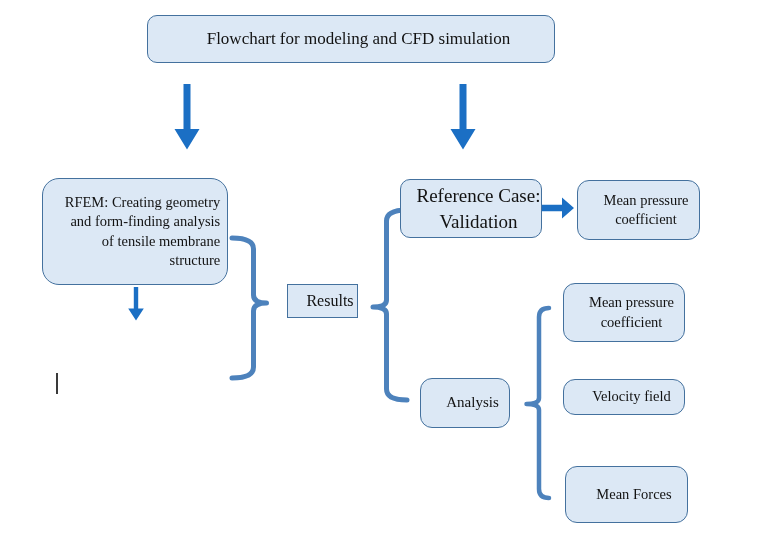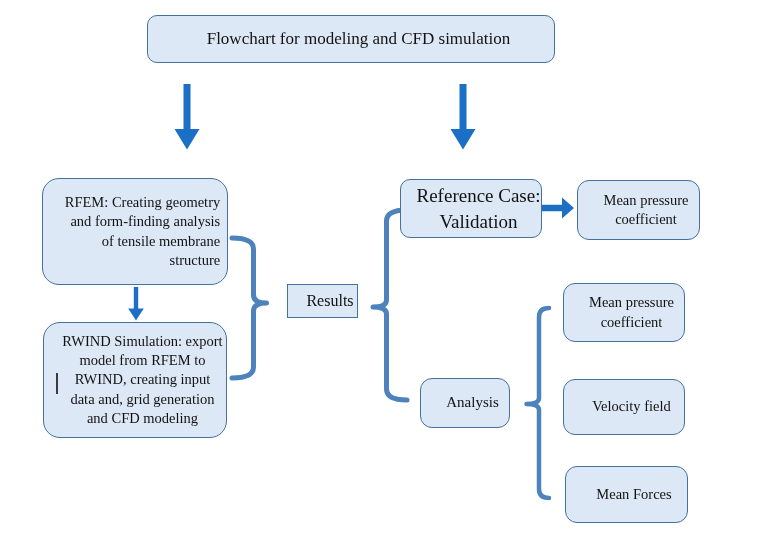--- a/index.html
+++ b/index.html
@@ -15,21 +15,21 @@
     text-align:center;white-space:pre-line;line-height:1.32;color:#121212;padding-left:15px;
   }
   .node-title    {left:147px;top:15px; width:408px;height:48px; border-radius:10px;font-size:17px;}
   .node-rfem     {left:42px; top:178px;width:186px;height:107px;border-radius:17px;font-size:14.5px;text-align:right;}
   .node-rwind    {left:43px; top:322px;width:184px;height:116px;border-radius:17px;font-size:14.5px;}
   .node-results  {left:287px;top:284px;width:71px; height:34px; border-radius:0; font-size:16px;}
   .node-reference{left:400px;top:179px;width:142px;height:59px; border-radius:10px;font-size:19px;}
   .node-refout   {left:577px;top:180px;width:123px;height:60px; border-radius:12px;font-size:14.5px;}
   .node-analysis {left:420px;top:378px;width:90px; height:50px; border-radius:12px;font-size:15px;font-family:Liberation Serif, serif;}
   .node-out1     {left:563px;top:283px;width:122px;height:59px; border-radius:12px;font-size:14.5px;}
-  .node-out2     {left:563px;top:379px;width:122px;height:56px; border-radius:12px;font-size:14.5px;}
+  .node-out2     {left:563px;top:379px;width:122px;height:36px; border-radius:12px;font-size:14.5px;}
   .node-out3     {left:565px;top:466px;width:123px;height:57px; border-radius:12px;font-size:14.5px;}
   .caret{position:absolute;left:56px;top:373px;width:1.5px;height:21px;background:#3a3a3a;}
 </style>
 </head>
 <body>
 
 <div class="canvas">
 
   <svg class="connectors" viewBox="0 0 760 540">
 
@@ -48,25 +48,20 @@
     <path fill="none" stroke-width="4.5" stroke-linecap="round" stroke-linejoin="round" d="M549 308 Q539 308 539 317 L539 398 Q539 404 526.5 404 Q539 404 539 410 L539 489 Q539 498 549 498" stroke="#4d82bc"></path>
   </svg>
 
   <div class="node node-title">Flowchart for modeling and CFD simulation</div>
 
   <div class="node node-rfem">RFEM: Creating geometry
 and form-finding analysis
 of tensile membrane
 structure</div>
 
-  <div class="node node-rwind">RWIND Simulation: export
-model from RFEM to
-RWIND, creating input
-data and, grid generation
-and CFD modeling</div>
 
   <div class="caret"></div>
 
   <div class="node node-results">Results</div>
 
   <div class="node node-reference">Reference Case:
 Validation</div>
 
   <div class="node node-refout">Mean pressure
 coefficient</div>

